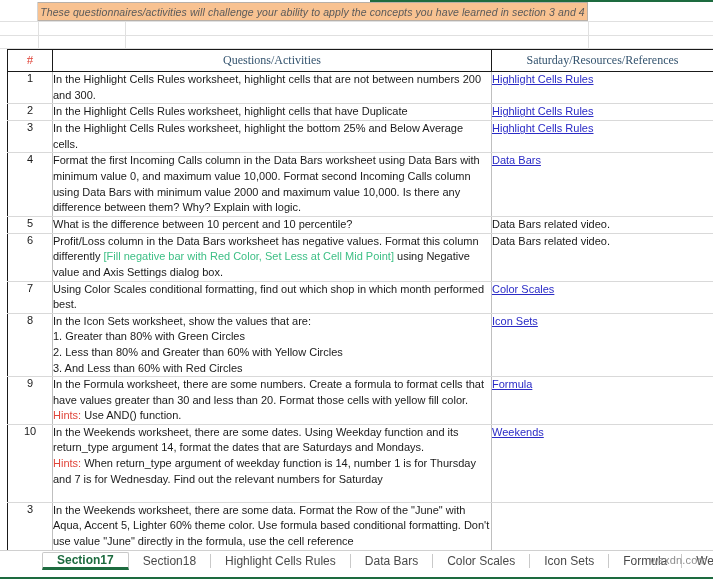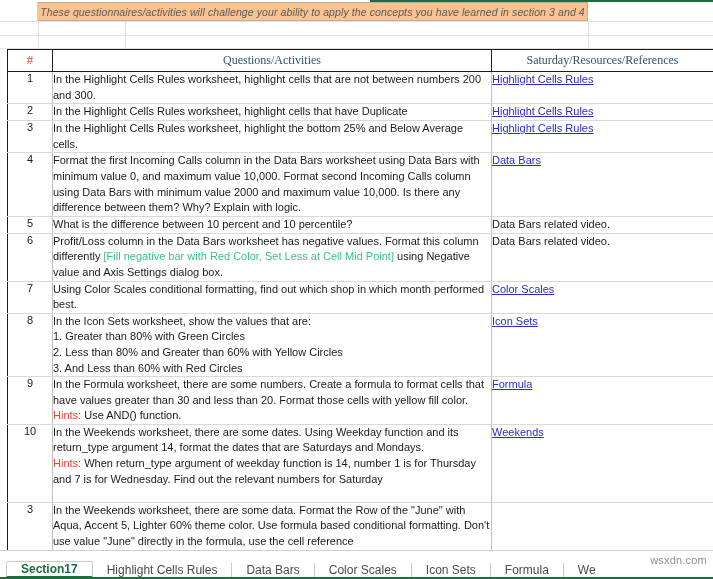--- a/index.html
+++ b/index.html
@@ -164,22 +164,23 @@
 
   
   .tabbar {
     position: absolute;
     left: 0; bottom: 0;
     width: 713px;
     height: 29px;
     background: #ffffff;
     border-top: 1px solid #d0d0d0;
     display: flex;
-    align-items: flex-end;
+    align-items: flex-start;
     overflow: hidden;
+    padding-left: 36px;
   }
   .tabbar::after {
     content: "";
     position: absolute;
     left: 0; right: 0; bottom: 0;
     height: 2px;
     background: #1d6b3f;
   }
   .tab-gap { width: 6px; flex: none; }
   .tab {
@@ -311,20 +312,21 @@
             <td class="cell cell-q">In the Weekends worksheet, there are some data. Format the Row of the "June" with Aqua, Accent 5, Lighter 60% theme color. Use formula based conditional formatting. Don't use value "June" directly in the formula, use the cell reference</td>
             <td class="cell cell-s"></td>
           </tr>
         </tbody>
     </table>
   </div>
 
   <div class="tabbar" id="tabbar">
     <div class="tab-gap"></div>
   <div class="tab active">Section17</div>
+      <div class="tab">Section18</div>
       <div class="tab">Highlight Cells Rules</div>
       <div class="tab">Data Bars</div>
       <div class="tab">Color Scales</div>
       <div class="tab">Icon Sets</div>
       <div class="tab">Formula</div>
       <div class="tab last">We</div>
     </div>
 
   <div class="watermark">wsxdn.com</div>
 

